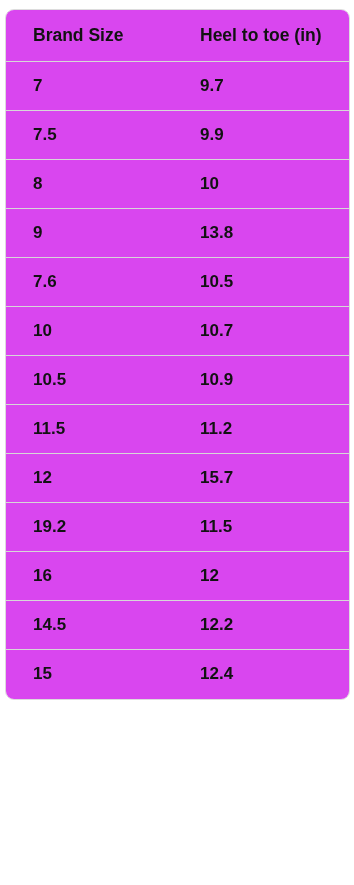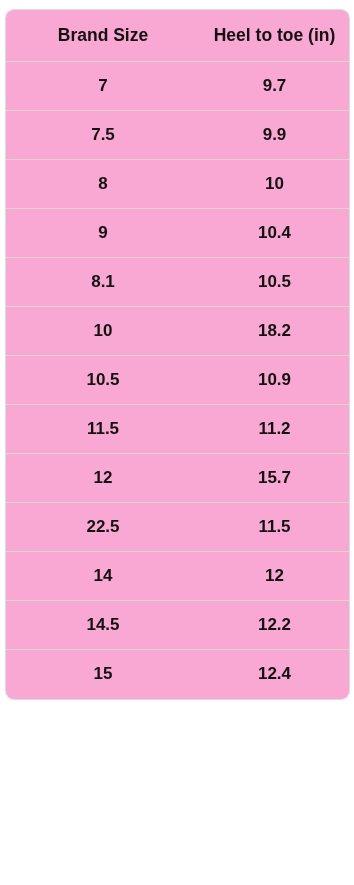--- a/index.html
+++ b/index.html
@@ -33,27 +33,27 @@
     table-layout: fixed;
   }
 
   table.size-chart col.c1 { width: 167px; }
   table.size-chart col.c2 { width: 176px; }
 
   table.size-chart th,
   table.size-chart td {
     height: 49px;
     padding: 0 0 0 27px;
-    text-align: center;
+    text-align: left;
     vertical-align: middle;
     color: #121212;
     font-size: 17px;
     line-height: 1.2;
     border-bottom: 1px solid #d7d7d7;
-    background: #f9a8d4;
+    background: #d946ef;
     box-sizing: border-box;
     white-space: nowrap;
     overflow: hidden;
   }
 
   table.size-chart thead th {
     font-weight: bold;
     font-size: 17.5px;
     height: 52px;
   }
@@ -97,48 +97,48 @@
         <tr>
           <td class="col-size">7.5</td>
           <td class="col-value">9.9</td>
         </tr>
         <tr>
           <td class="col-size">8</td>
           <td class="col-value">10</td>
         </tr>
         <tr>
           <td class="col-size">9</td>
-          <td class="col-value">10.4</td>
+          <td class="col-value">13.8</td>
         </tr>
         <tr>
-          <td class="col-size">8.1</td>
+          <td class="col-size">7.6</td>
           <td class="col-value">10.5</td>
         </tr>
         <tr>
           <td class="col-size">10</td>
-          <td class="col-value">18.2</td>
+          <td class="col-value">10.7</td>
         </tr>
         <tr>
           <td class="col-size">10.5</td>
           <td class="col-value">10.9</td>
         </tr>
         <tr>
           <td class="col-size">11.5</td>
           <td class="col-value">11.2</td>
         </tr>
         <tr>
           <td class="col-size">12</td>
           <td class="col-value">15.7</td>
         </tr>
         <tr>
-          <td class="col-size">22.5</td>
+          <td class="col-size">19.2</td>
           <td class="col-value">11.5</td>
         </tr>
         <tr>
-          <td class="col-size">14</td>
+          <td class="col-size">16</td>
           <td class="col-value">12</td>
         </tr>
         <tr>
           <td class="col-size">14.5</td>
           <td class="col-value">12.2</td>
         </tr>
         <tr>
           <td class="col-size">15</td>
           <td class="col-value">12.4</td>
         </tr>

